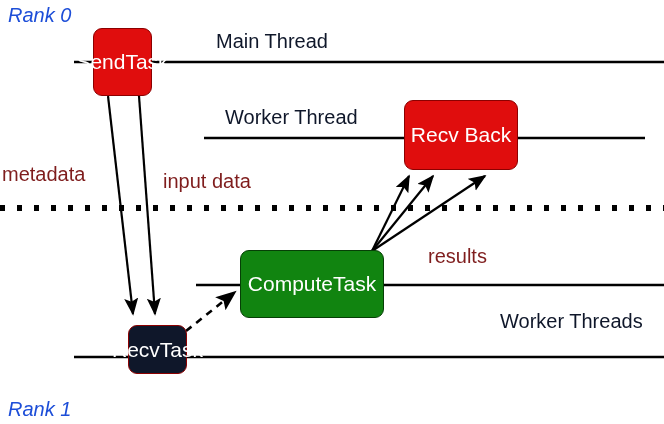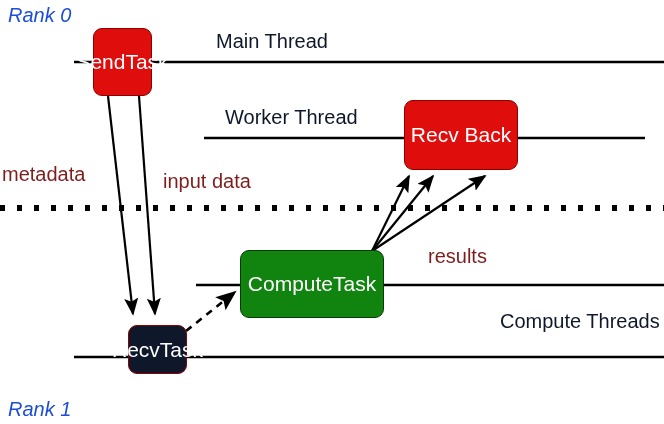--- a/index.html
+++ b/index.html
@@ -105,21 +105,21 @@
     <g>
       <line x1="372" y1="251" x2="485" y2="176" stroke="#000000" stroke-width="2.2" marker-end="url(#arrowhead-solid)"></line>
     </g>
   </svg>
 
   <div class="rank-label" style="left:8px; top:4px;">Rank 0</div>
   <div class="rank-label" style="left:8px; top:398px;">Rank 1</div>
 
   <div class="lane-label" style="left:216px; top:30px;">Main Thread</div>
   <div class="lane-label" style="left:225px; top:106px;">Worker Thread</div>
-  <div class="lane-label" style="left:500px; top:310px;">Compute Threads</div>
+  <div class="lane-label" style="left:500px; top:310px;">Worker Threads</div>
 
   <div class="edge-label" style="left:2px; top:163px;">metadata</div>
   <div class="edge-label" style="left:163px; top:170px;">input data</div>
   <div class="edge-label" style="left:428px; top:221px;margin-top:24px;">results</div>
 
   <div class="node-box" style="left:93px; top:28px; width:59px; height:68px; background:#e00d0d; border:1.5px solid #8c0000;">
     <span>Send</span>
     <span class="line2">Task</span>
   </div>
 

